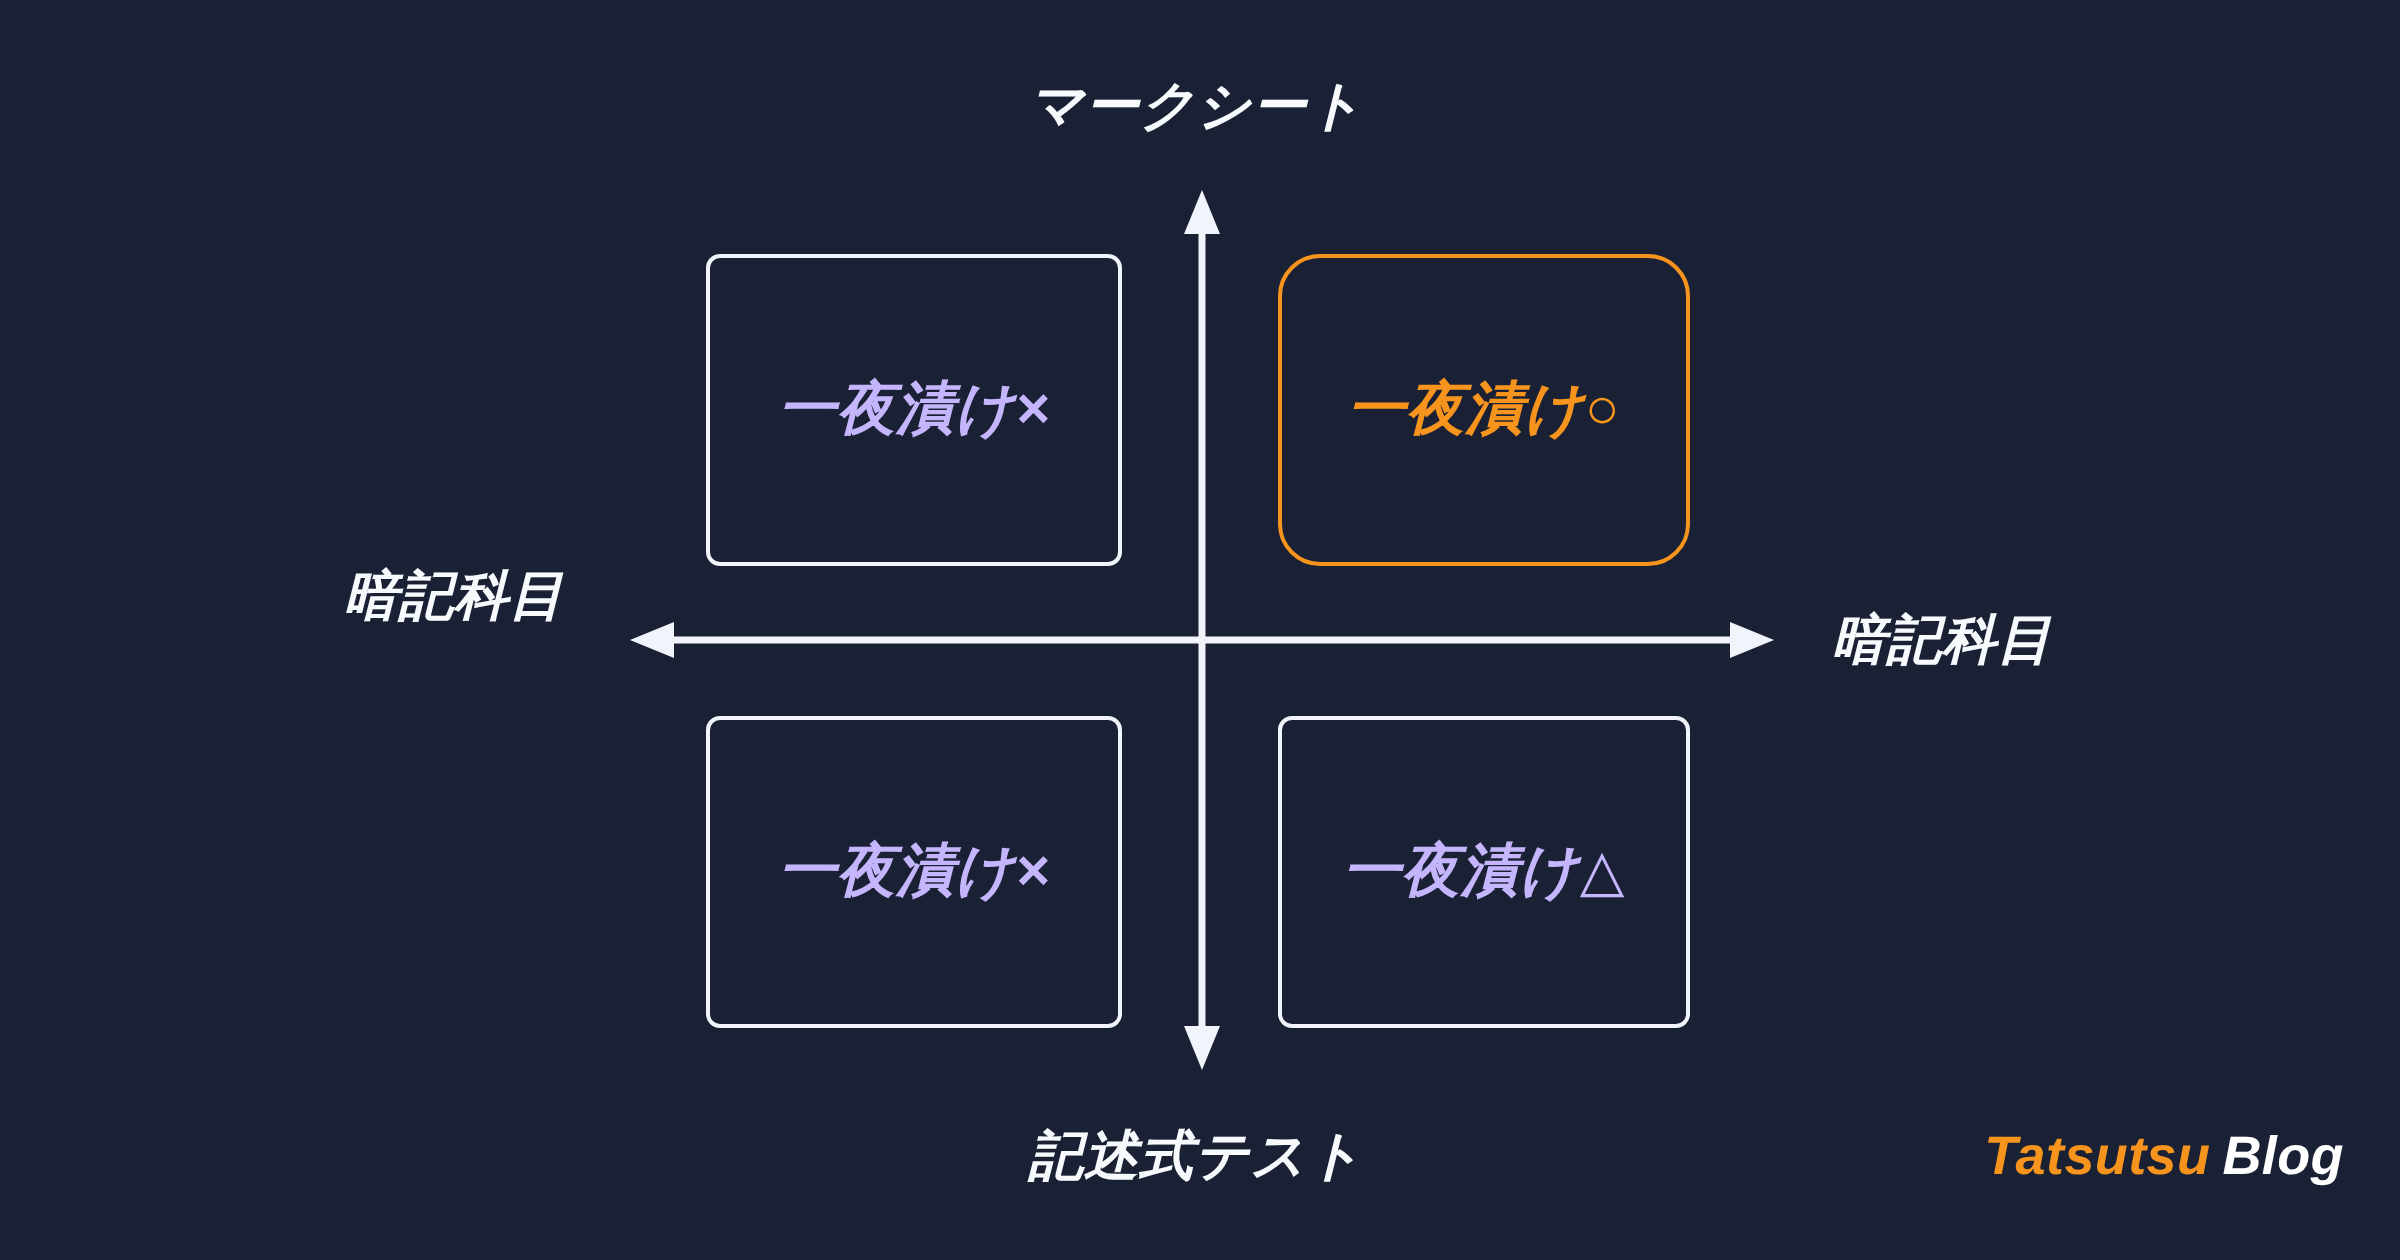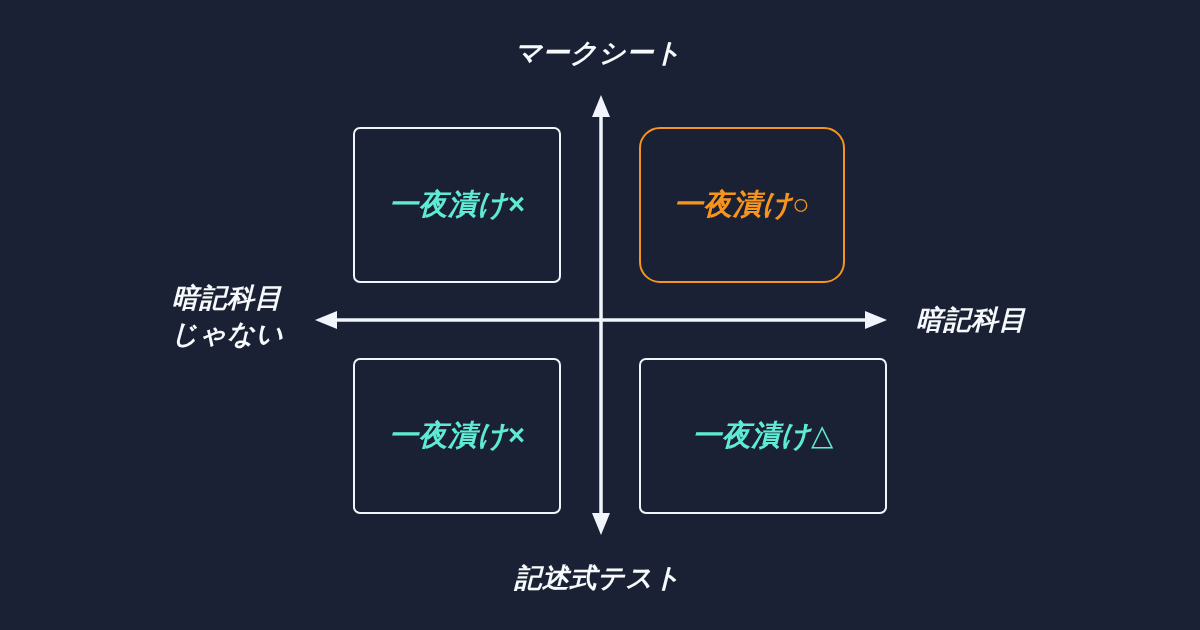--- a/index.html
+++ b/index.html
@@ -76,38 +76,38 @@
   .qbox {
     position: absolute;
     box-sizing: border-box;
     border: 2px solid #f1f5fb;
     border-radius: 7px;
     display: flex;
     align-items: center;
     justify-content: center;
   }
   .qbox .qtext {
-    color: #5eead4;
+    color: #c4b5fd;
     font-size: 29px;
     font-weight: 700;
     letter-spacing: 0.5px;
     white-space: nowrap;
   }
   .qbox.highlight {
     border-color: #f7941d;
     border-radius: 21px;
   }
   .qbox.highlight .qtext {
     color: #f7941d;
   }
 
   #box-tl { left: 353px; top: 127px; width: 208px; height: 156px; }
   #box-tr { left: 639px; top: 127px; width: 206px; height: 156px; }
   #box-bl { left: 353px; top: 358px; width: 208px; height: 156px; }
-  #box-br { left: 639px; top: 358px; width: 248px; height: 156px; }
+  #box-br { left: 639px; top: 358px; width: 206px; height: 156px; }
 
   
   #brand {
     position: absolute;
     right: 28px;
     top: 563px;
     font-size: 27px;
     font-weight: 700;
     letter-spacing: 0.2px;
     white-space: nowrap;
@@ -137,35 +137,37 @@
     <polygon points="315,320 337,311 337,329" fill="#f1f5fb"></polygon>
     <polygon points="887,320 865,311 865,329" fill="#f1f5fb"></polygon>
   </svg>
 
   <div class="axis-label" id="label-top">マークシート</div>
 
   <div class="axis-label" id="label-bottom">記述式テスト</div>
 
   <div class="axis-label" id="label-left">
     <span class="line1">暗記科目</span>
-    <span class="line2">じゃない</span>
   </div>
 
   <div class="axis-label" id="label-right">暗記科目</div>
 
   <div class="qbox" id="box-tl">
     <span class="qtext">一夜漬け×</span>
   </div>
 
   <div class="qbox highlight" id="box-tr">
     <span class="qtext">一夜漬け○</span>
   </div>
 
   <div class="qbox" id="box-bl">
     <span class="qtext">一夜漬け×</span>
   </div>
 
   <div class="qbox" id="box-br">
     <span class="qtext">一夜漬け△</span>
   </div>
 
+  <div id="brand">
+    <span class="brand-primary">Tatsutsu</span><span class="brand-secondary">Blog</span>
+  </div>
 
 </div>
 
 </body></html>

